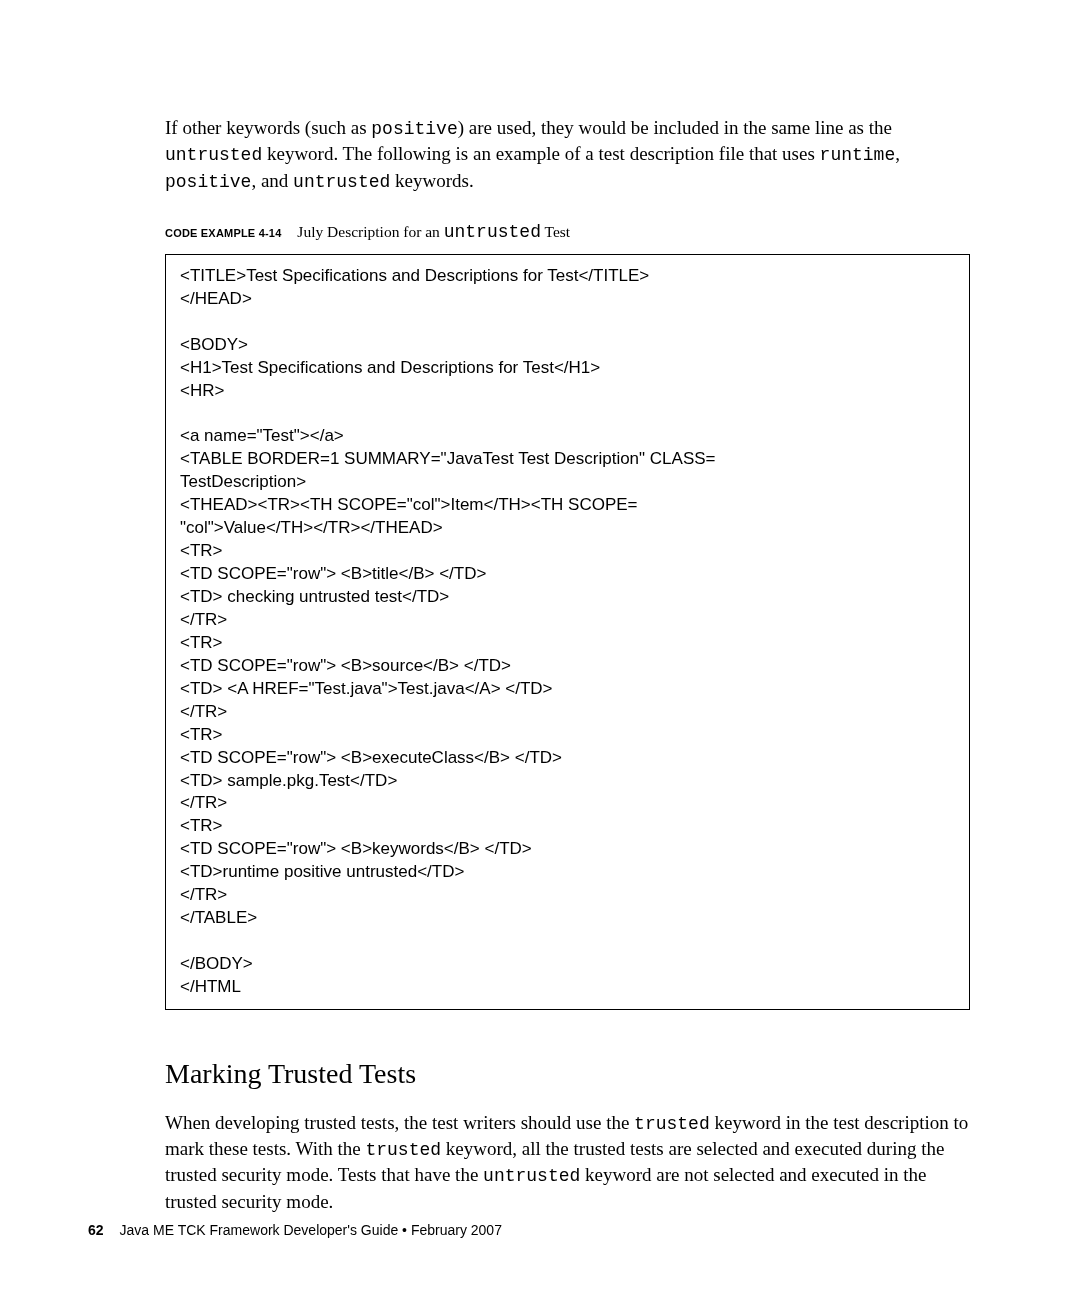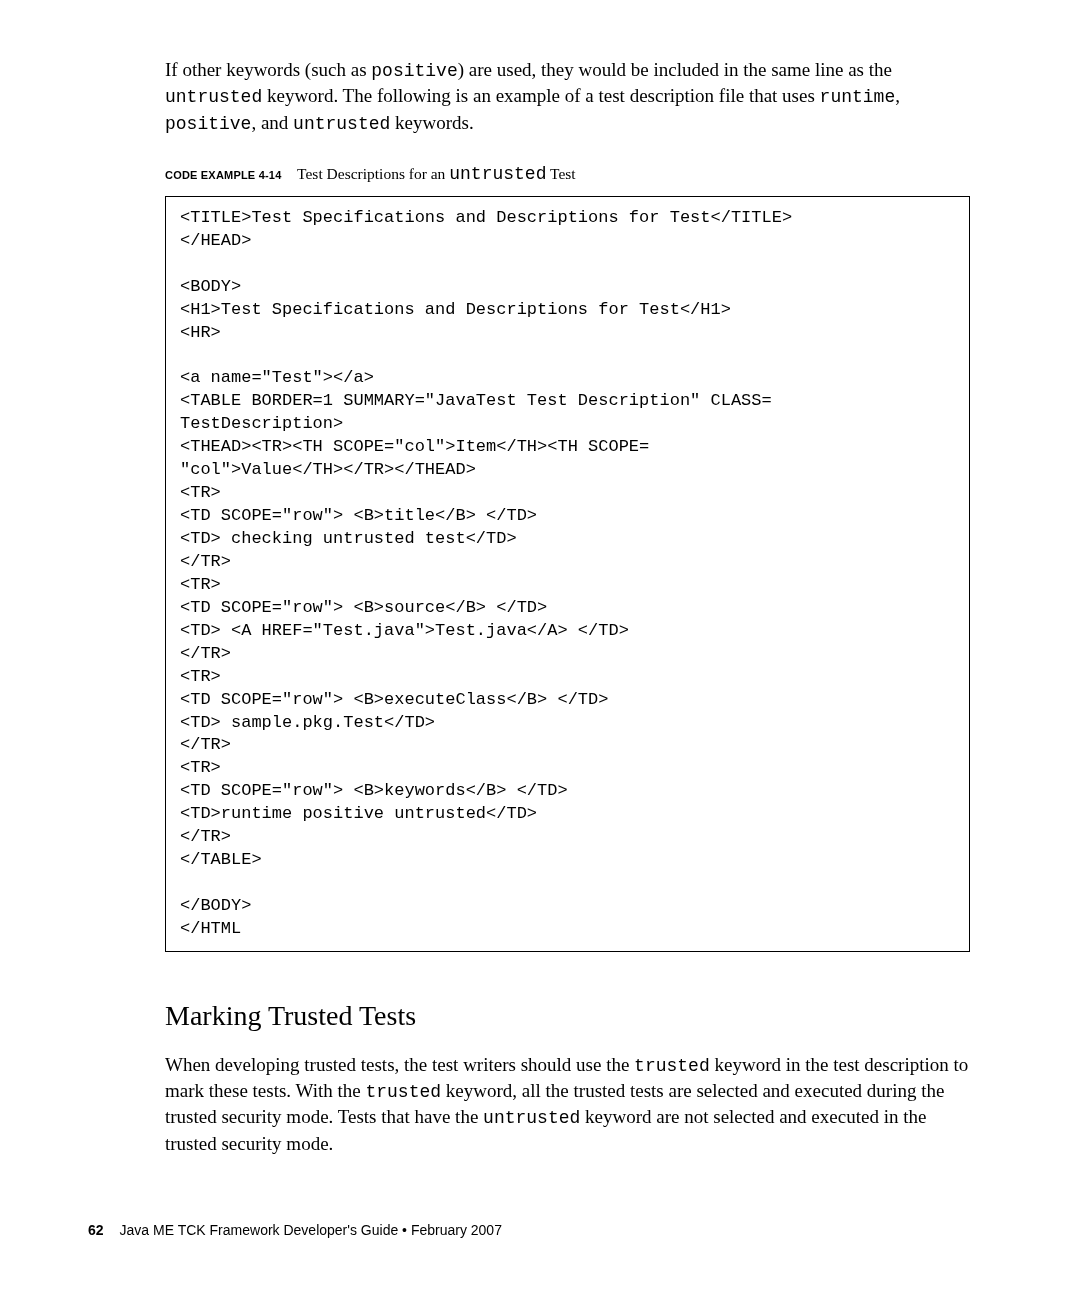--- a/index.html
+++ b/index.html
@@ -8,21 +8,21 @@
     padding: 0;
     background: #fff;
     font-family: "Palatino Linotype", Palatino, "Book Antiqua", Georgia, serif;
     color: #000;
   }
   .page {
     width: 1080px;
     height: 1296px;
     position: relative;
     box-sizing: border-box;
-    padding: 57px 110px 0 165px;
+    padding: 115px 110px 0 165px;
   }
   .body-text {
     font-size: 19px;
     line-height: 1.35;
     margin: 0 0 28px 0;
   }
   .mono {
     font-family: "Courier New", Courier, monospace;
     font-size: 18px;
   }
@@ -37,21 +37,21 @@
     letter-spacing: 0.2px;
     margin-right: 12px;
   }
   .code-box {
     border: 1.5px solid #000;
     padding: 10px 14px 10px 14px;
     margin: 0 0 48px 0;
   }
   .code-box pre {
     margin: 0;
-    font-family: Liberation Mono, monospace;
+    font-family: Liberation Sans, sans-serif;
     font-size: 17px;
     line-height: 1.35;
     white-space: pre;
   }
   .section-heading {
     font-size: 28px;
     font-weight: normal;
     margin: 8px 0 20px 0;
     font-family: "Palatino Linotype", Palatino, Georgia, serif;
   }
@@ -71,21 +71,21 @@
 <body>
 
 <div class="page">
 
   <p class="body-text">
     <span>If other keywords (such as </span><span class="mono">positive</span><span>) are used, they would be included in the same line as the </span><span class="mono">untrusted</span><span> keyword. The following is an example of a test description file that uses </span><span class="mono">runtime</span><span>, </span><span class="mono">positive</span><span>, and </span><span class="mono">untrusted</span><span> keywords.</span>
   </p>
 
   <p class="caption">
     <span class="caption-label">CODE EXAMPLE 4-14</span>
-    <span>Test Descriptions for an </span><span class="mono">untrusted</span><span> Test</span>
+    <span>July Description for an </span><span class="mono">untrusted</span><span> Test</span>
   </p>
 
   <div class="code-box">
     <pre>&lt;TITLE&gt;Test Specifications and Descriptions for Test&lt;/TITLE&gt;
 &lt;/HEAD&gt;
 
 &lt;BODY&gt;
 &lt;H1&gt;Test Specifications and Descriptions for Test&lt;/H1&gt;
 &lt;HR&gt;
 

